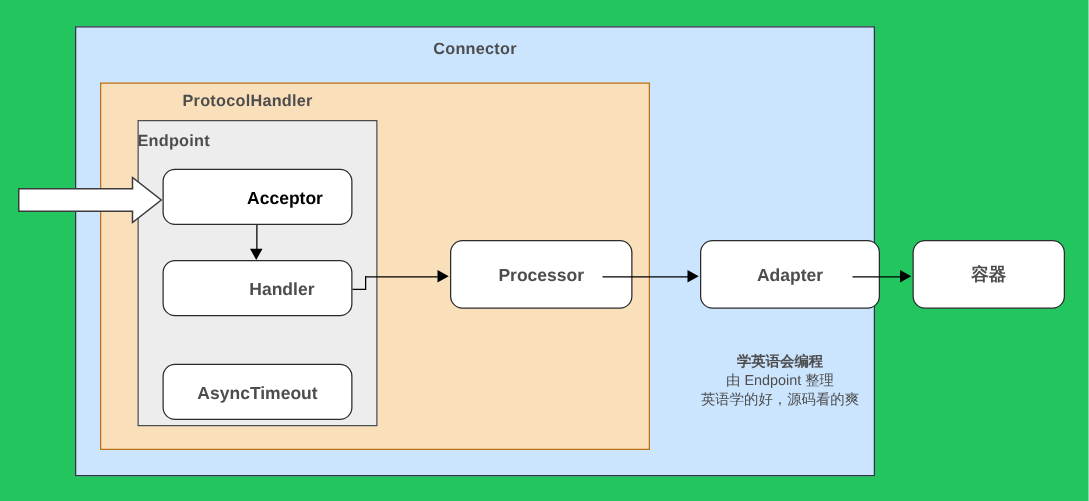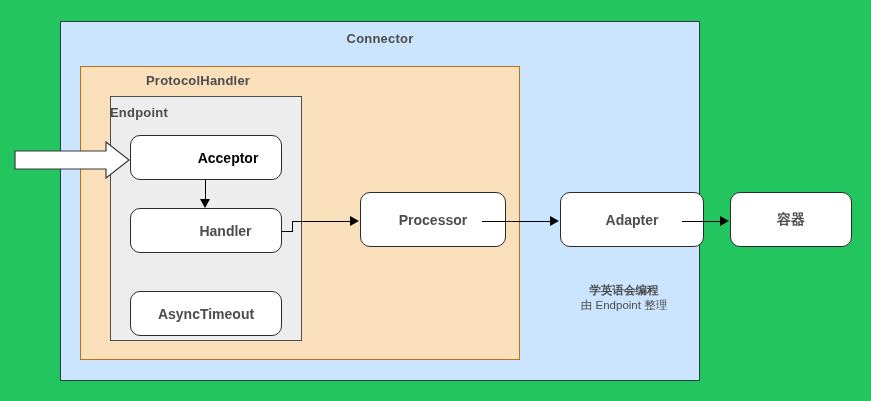--- a/index.html
+++ b/index.html
@@ -188,15 +188,16 @@
 
   <div class="edge edge-h" id="edge-processor-adapter"></div>
   <div class="arrowhead arrow-right" id="arrow-processor-adapter"></div>
 
   <div class="edge edge-h" id="edge-adapter-container"></div>
   <div class="arrowhead arrow-right" id="arrow-adapter-container"></div>
 
   <div id="annotation">
     <div class="ann-strong">学英语会编程</div>
     <div>由 Endpoint 整理</div>
+    <div>英语学的好，源码看的爽</div>
   </div>
 
 </div>
 
 </body></html>

